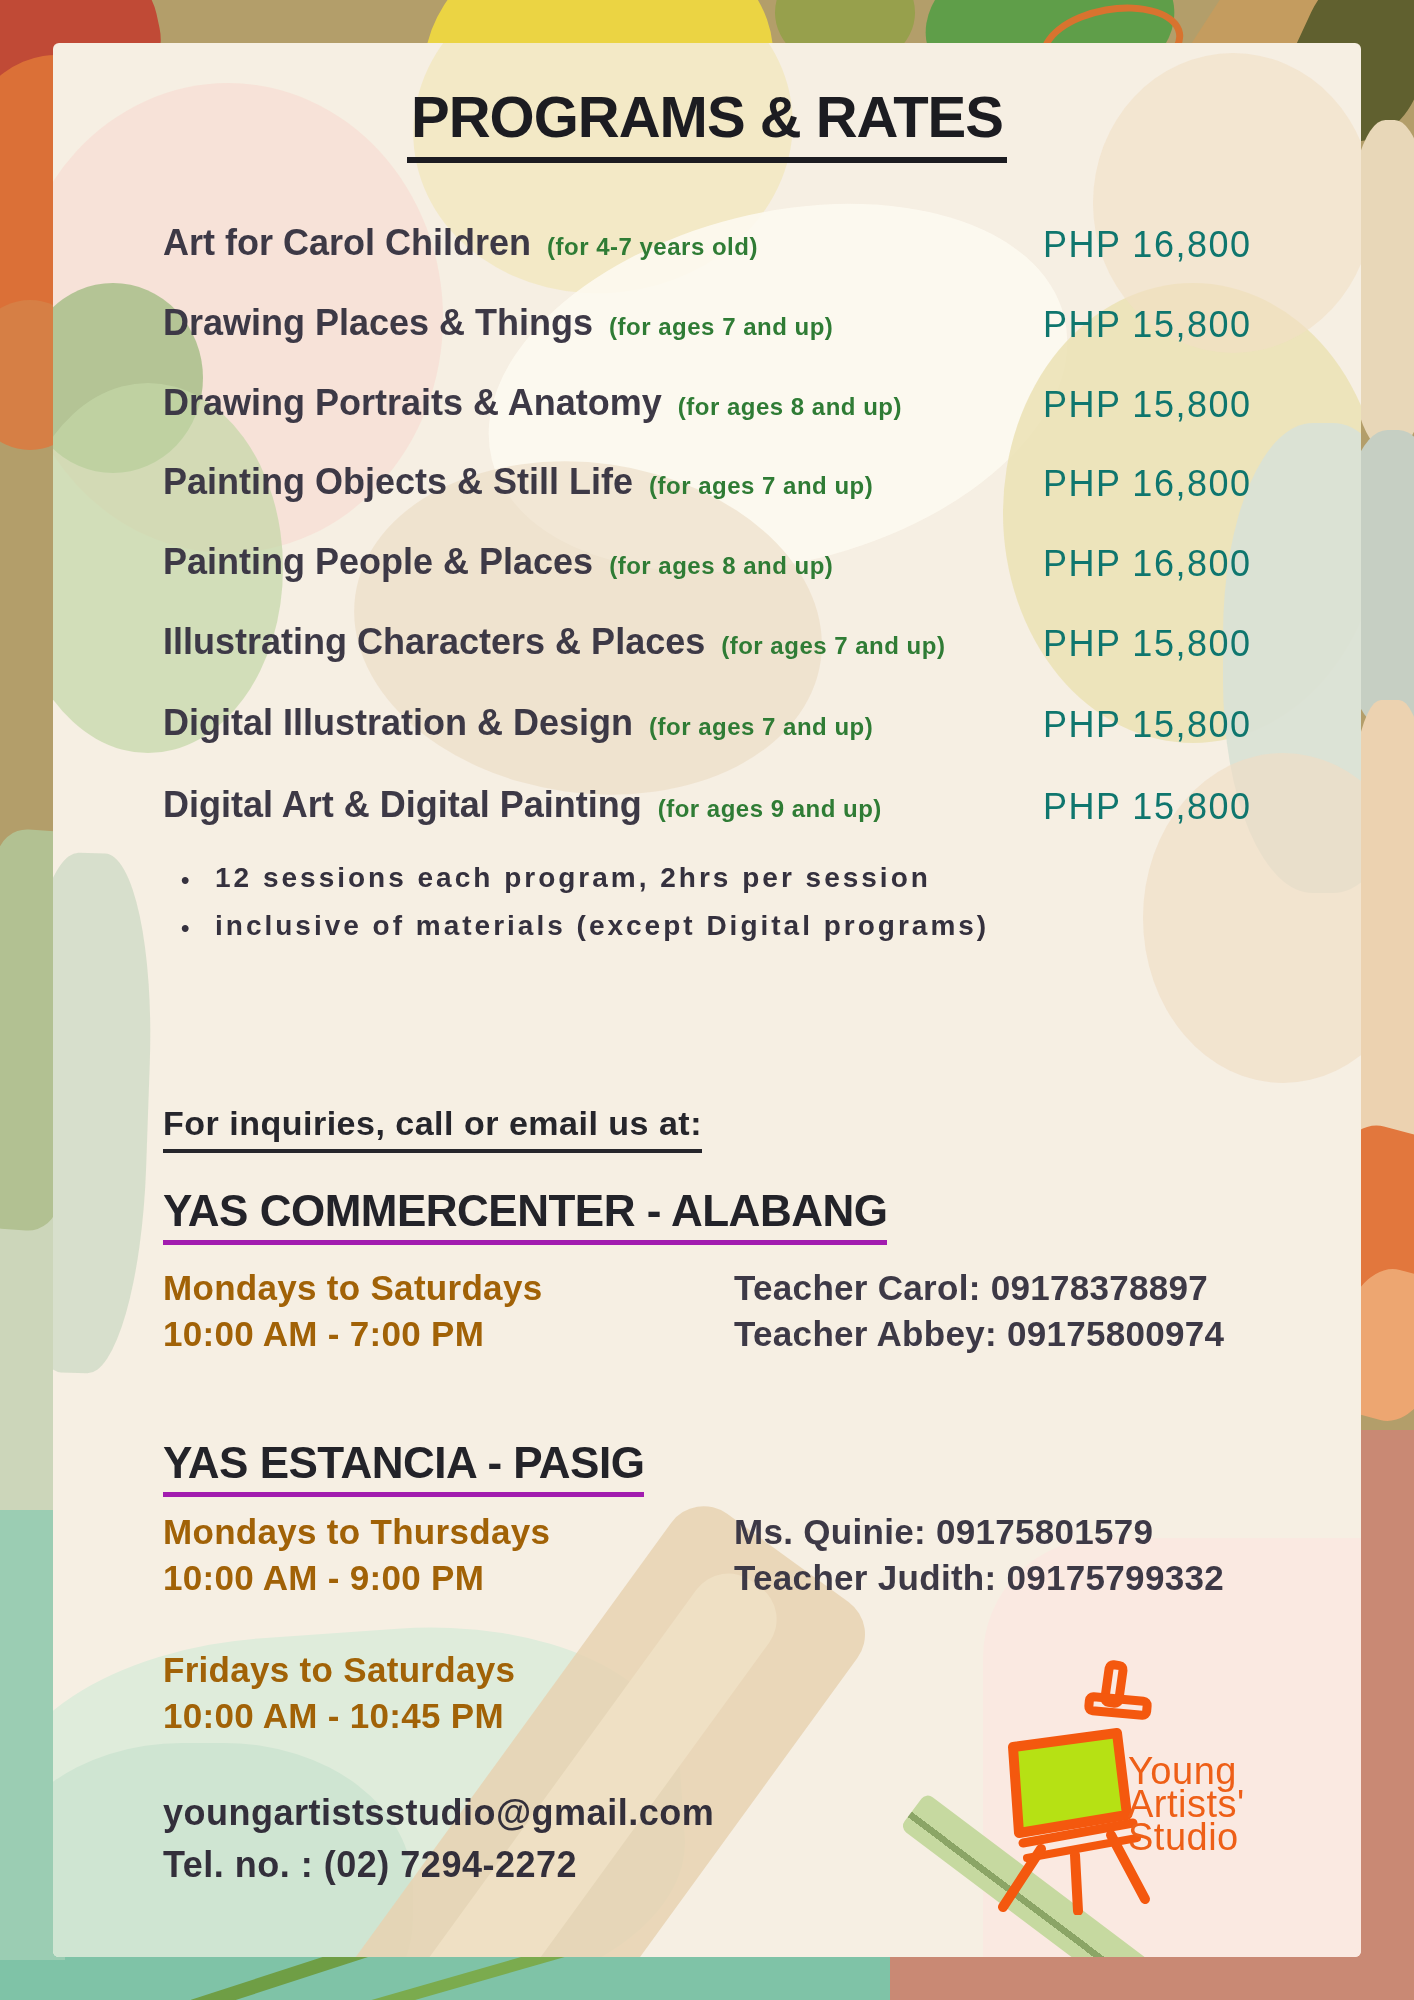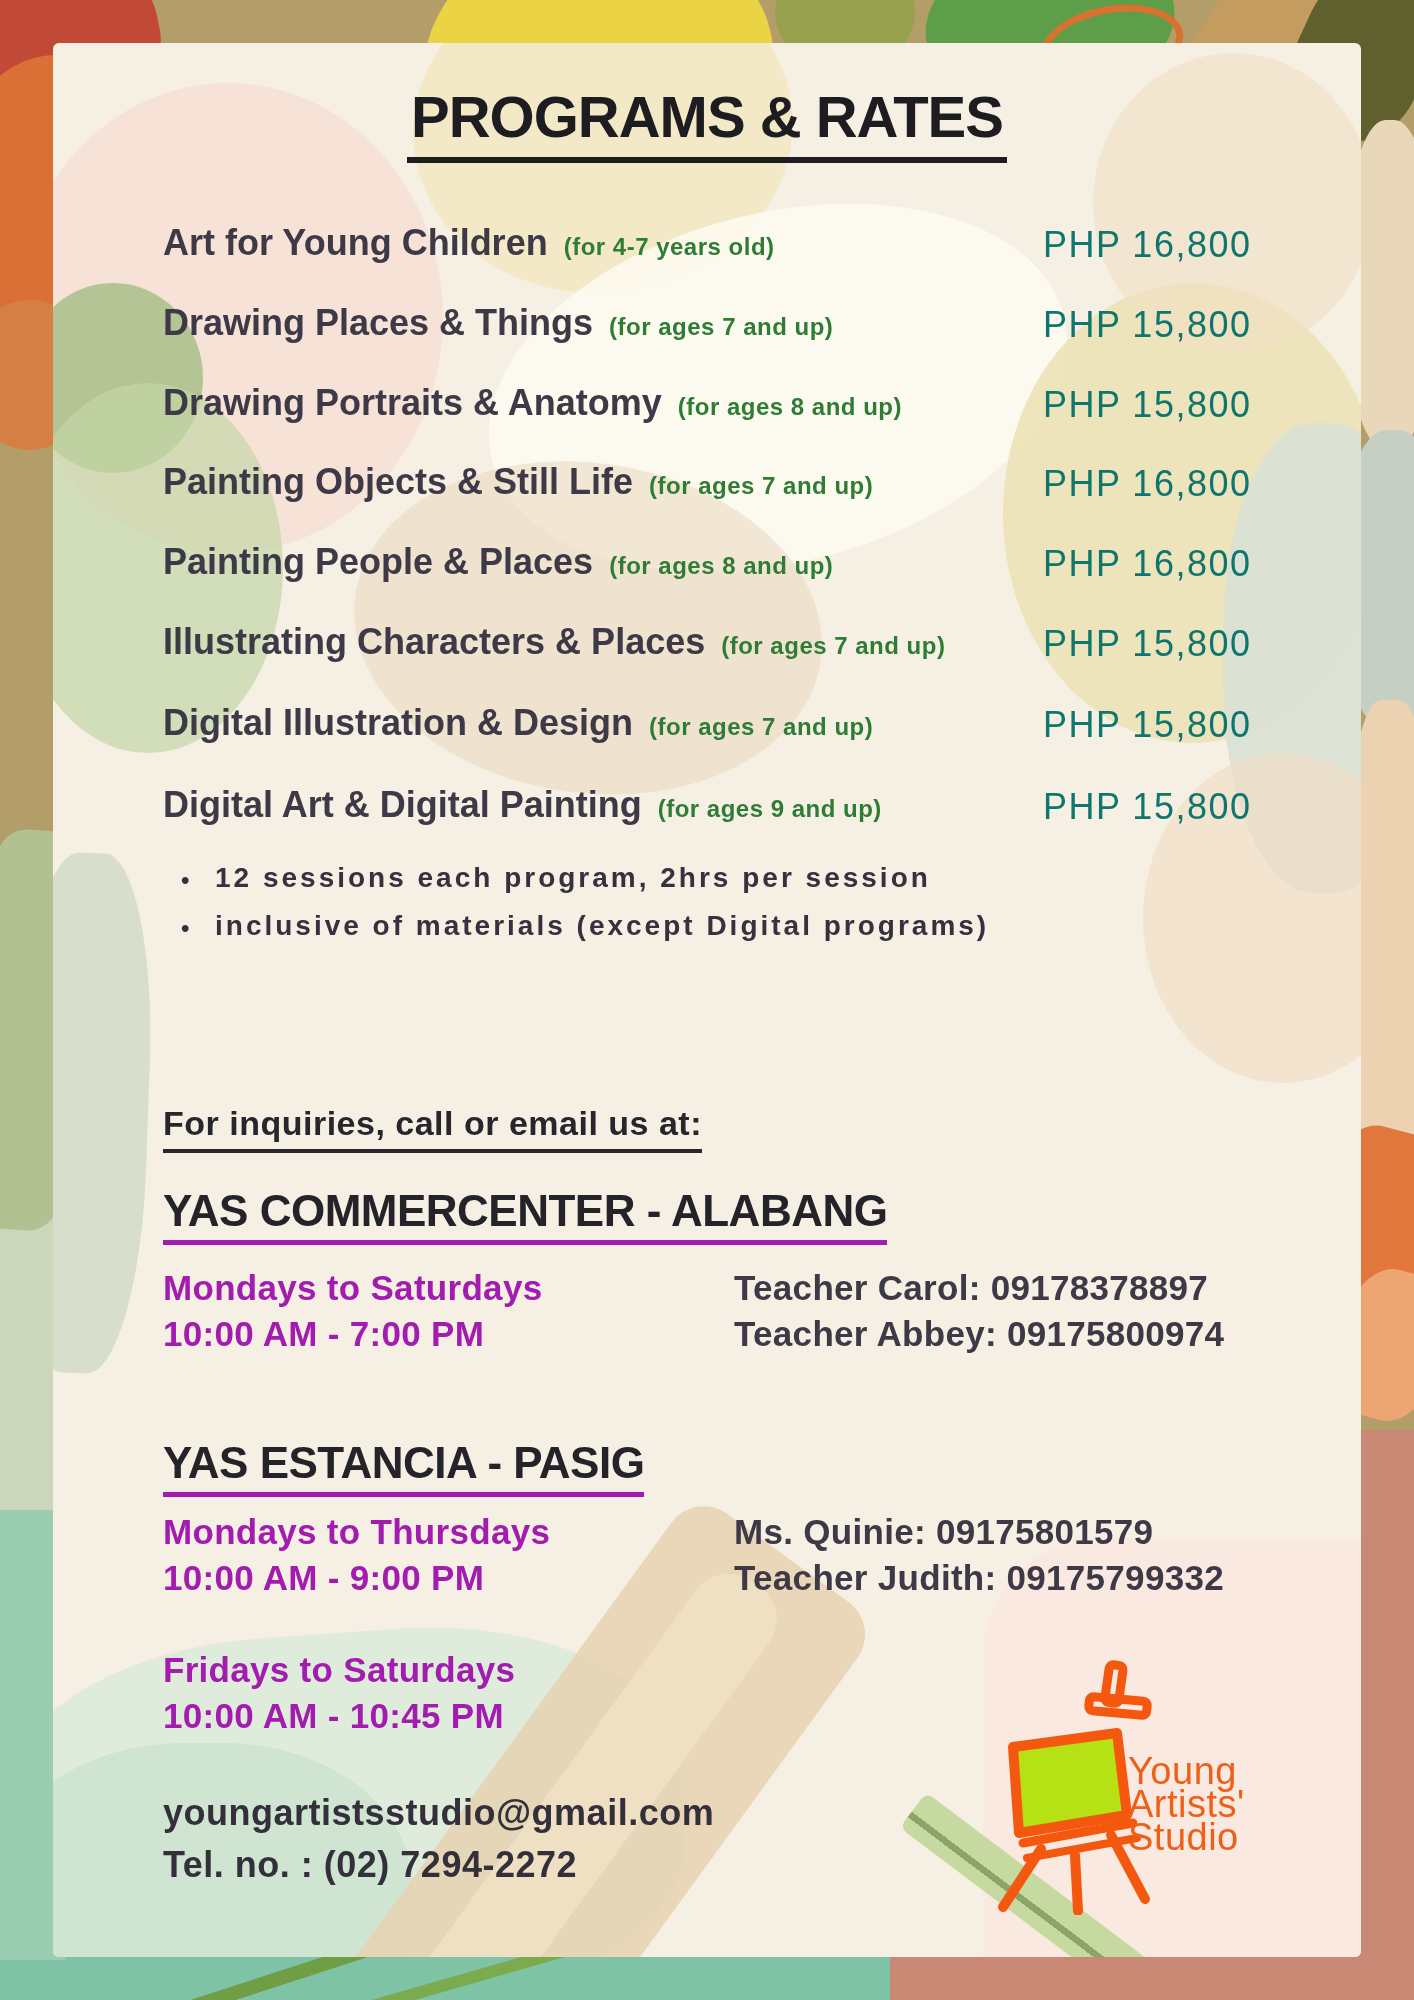--- a/index.html
+++ b/index.html
@@ -31,21 +31,21 @@
   .inquiries{position:absolute;left:110px;}
   .inquiries span{
     display:inline-block;font-size:34px;font-weight:700;color:#26262c;letter-spacing:.5px;
     border-bottom:4px solid #26262c;padding-bottom:6px;
   }
   .locheading{position:absolute;left:110px;}
   .locheading span{
     display:inline-block;font-size:44px;font-weight:700;color:#232329;letter-spacing:-.5px;
     border-bottom:5px solid #a21caf;padding-bottom:4px;white-space:nowrap;
   }
-  .schedline{position:absolute;font-size:35px;font-weight:700;color:#a21caf;white-space:nowrap;letter-spacing:.3px;}
+  .schedline{position:absolute;font-size:35px;font-weight:700;color:#a16207;white-space:nowrap;letter-spacing:.3px;}
   .contactline{position:absolute;left:681px;font-size:35px;font-weight:700;color:#3d3946;white-space:nowrap;letter-spacing:.3px;}
   .footline{position:absolute;left:110px;font-size:36px;font-weight:700;color:#332f3b;white-space:nowrap;letter-spacing:.5px;}
   
   .logo-text{position:absolute;left:1075px;top:1712px;font-size:38px;line-height:33px;font-weight:400;color:#ee5f17;letter-spacing:.5px;}
   .easel{position:absolute;left:942px;top:1612px;width:240px;height:260px;}
 </style>
 </head>
 <body>
 
 <div>
@@ -95,21 +95,21 @@
     <div class="blob" style="left:860px;top:1745px;width:540px;height:44px;transform:rotate(37deg);transform-origin:left center;background:linear-gradient(to bottom,#c6d9a0 0 55%,#8ba566 55% 70%,#c6d9a0 70%);border-radius:8px;"></div>
   </div>
 
   <div class="layer-text">
 
     <div class="title-wrap">
       <span class="title">PROGRAMS &amp; RATES</span>
     </div>
 
     <div class="prow" style="top:179px;">
-      <span class="pname">Art for Young Children</span><span class="page-tag">(for 4-7 years old)</span>
+      <span class="pname">Art for Carol Children</span><span class="page-tag">(for 4-7 years old)</span>
       <span class="pprice">PHP 16,800</span>
     </div>
     <div class="prow" style="top:259px;">
       <span class="pname">Drawing Places &amp; Things</span><span class="page-tag">(for ages 7 and up)</span>
       <span class="pprice">PHP 15,800</span>
     </div>
     <div class="prow" style="top:339px;">
       <span class="pname">Drawing Portraits &amp; Anatomy</span><span class="page-tag">(for ages 8 and up)</span>
       <span class="pprice">PHP 15,800</span>
     </div>

